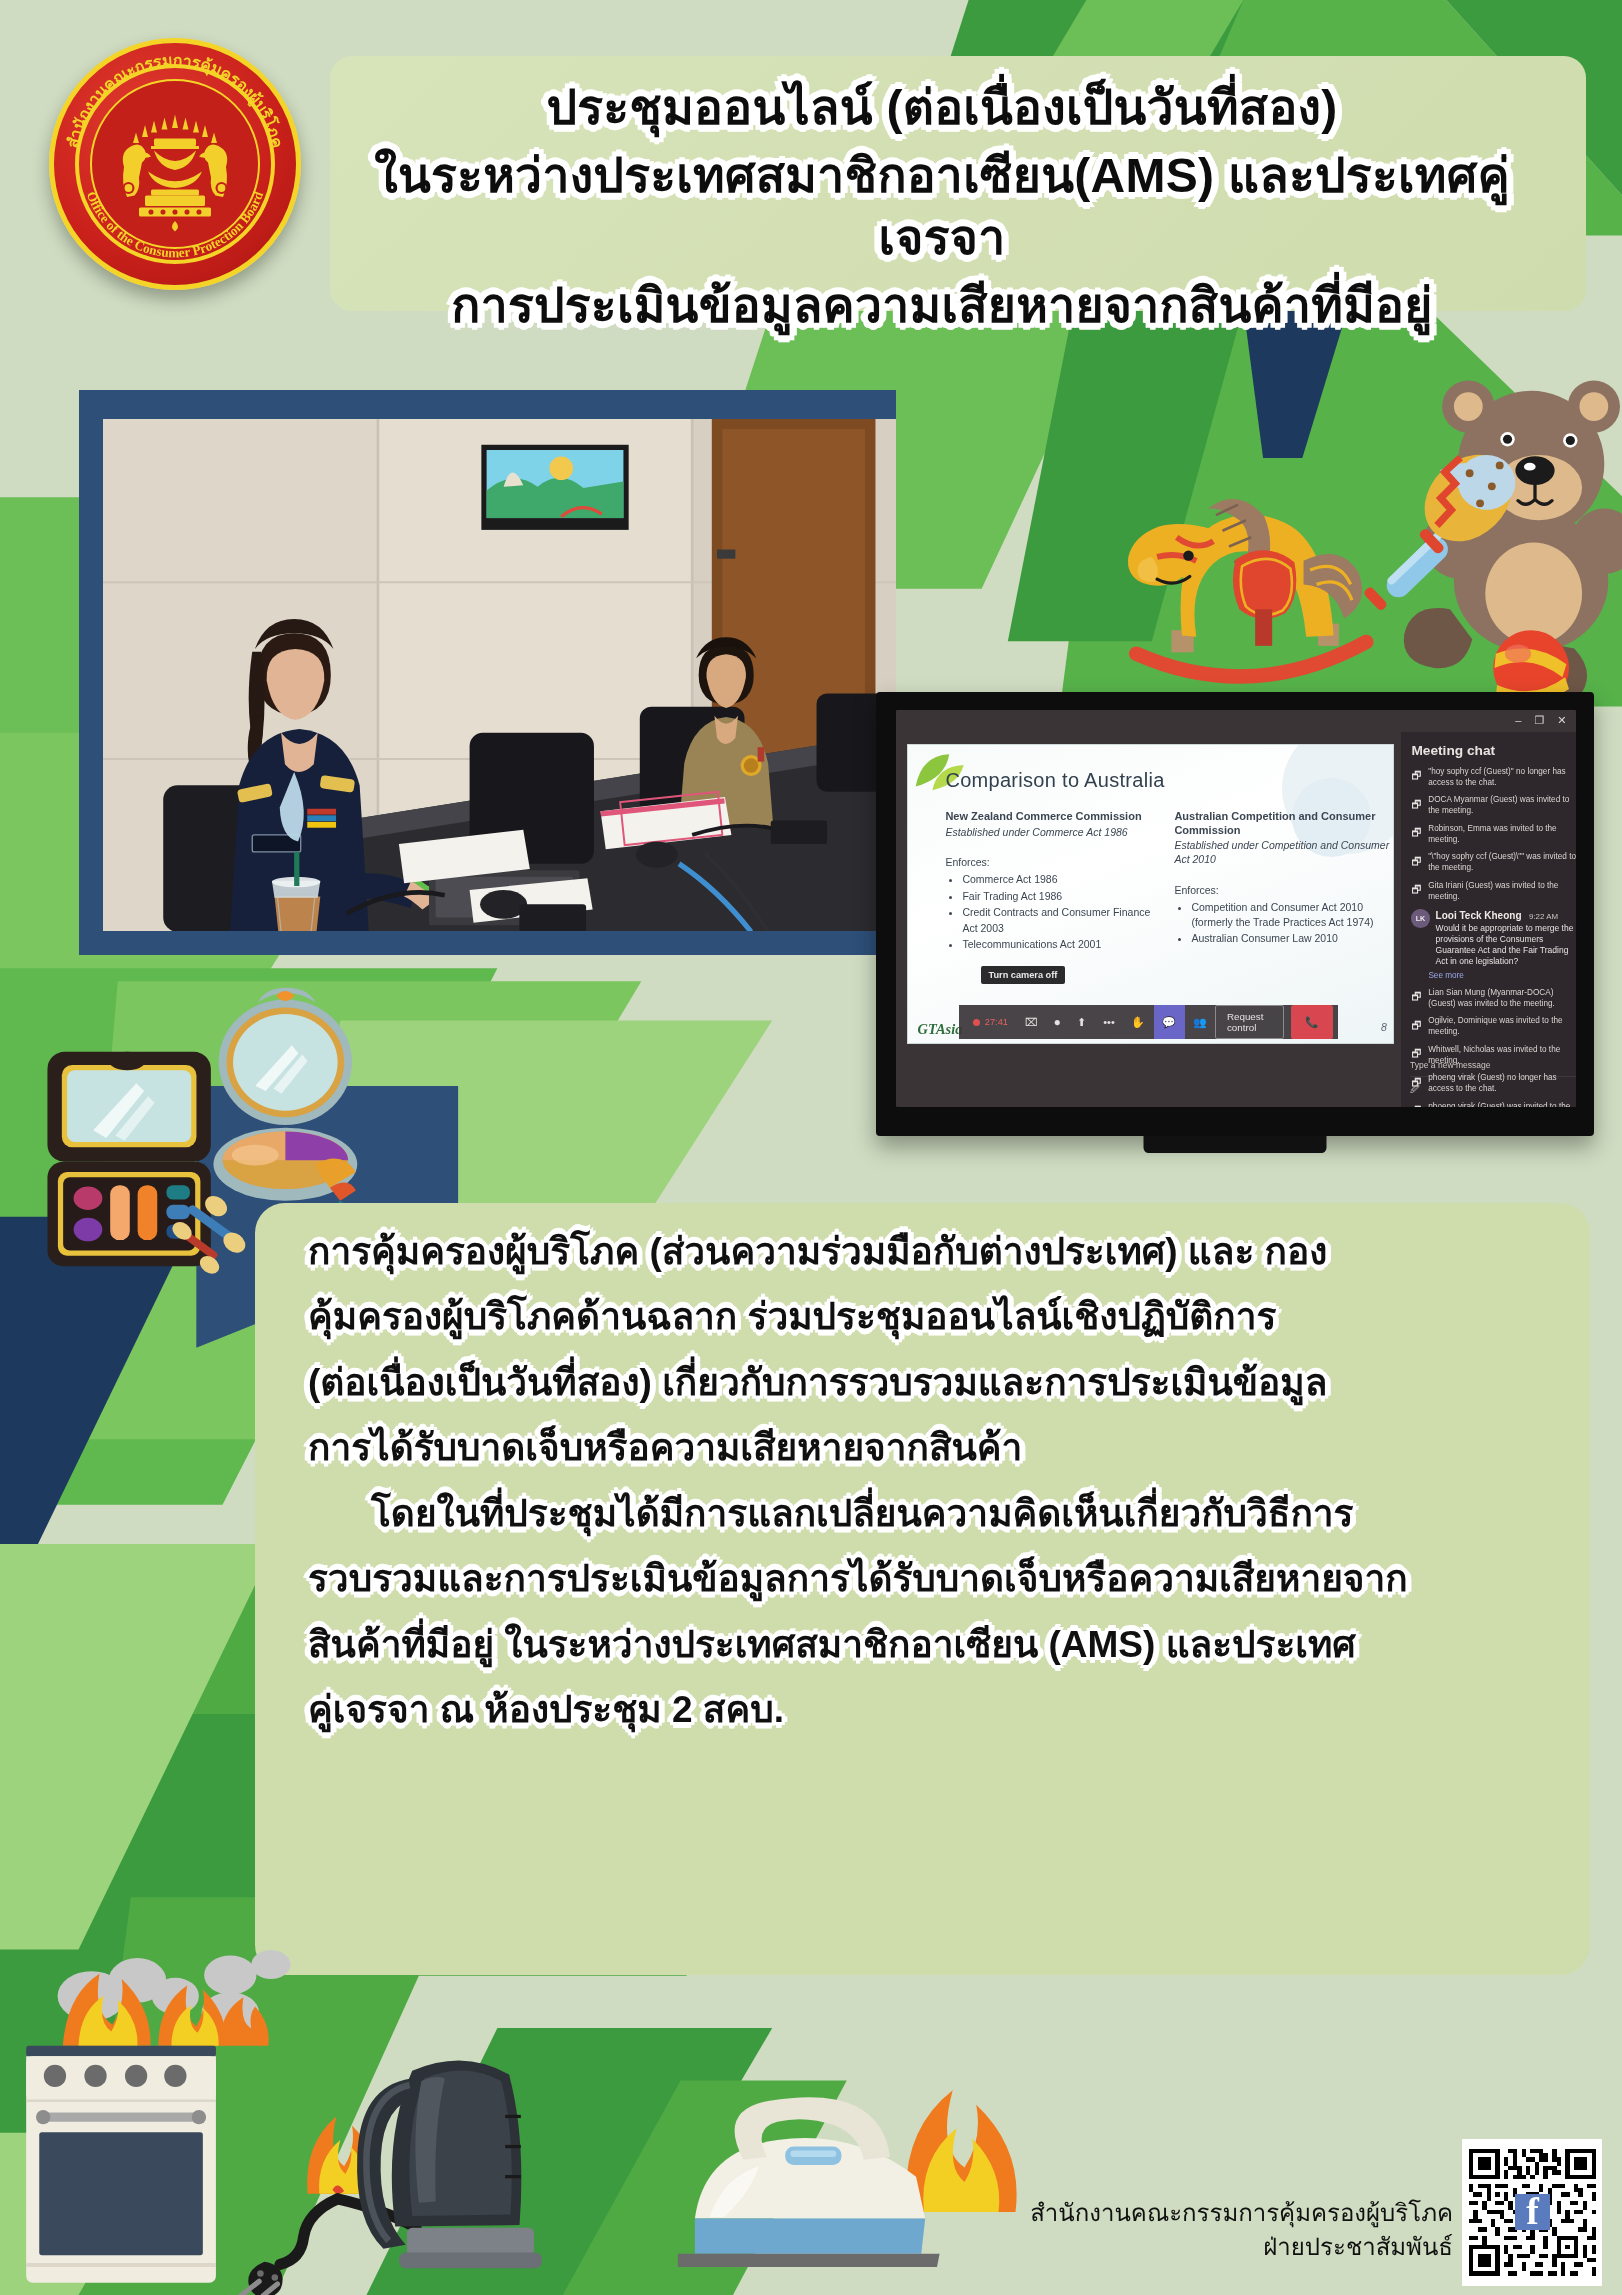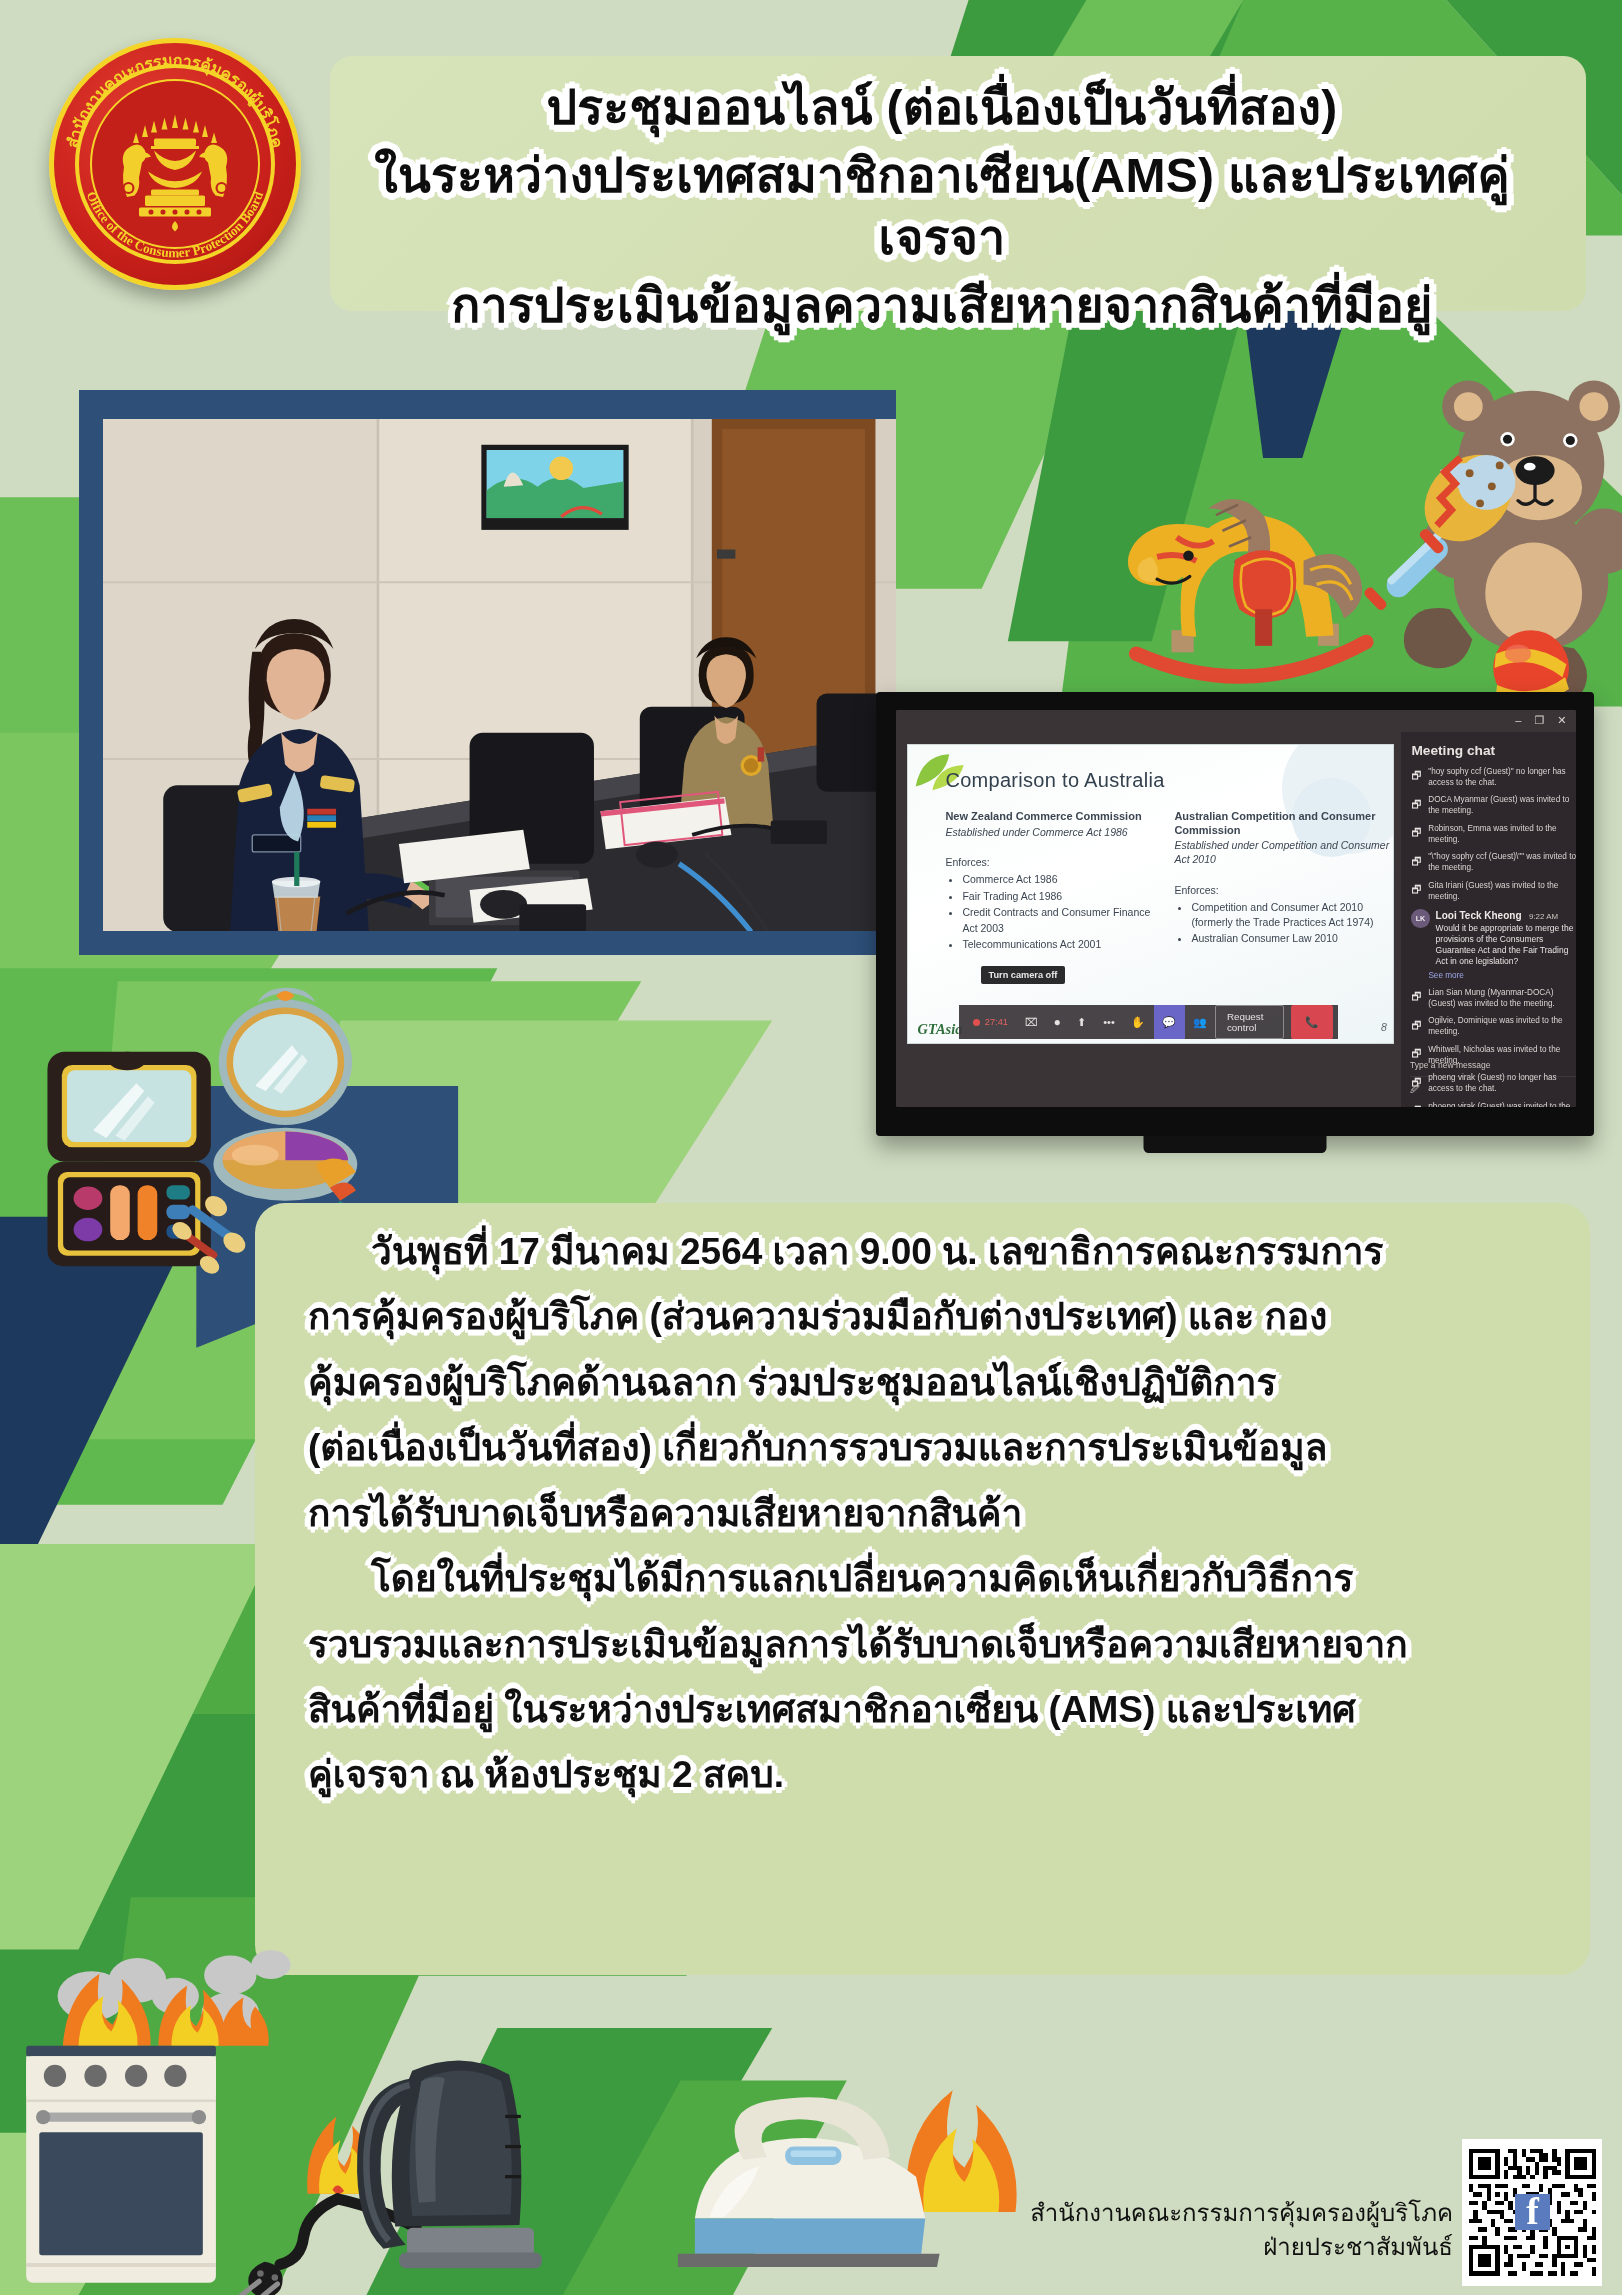--- a/index.html
+++ b/index.html
@@ -659,21 +659,20 @@
           <rect x="232" y="434" width="76" height="12" rx="6" fill="#b83a2a" transform="rotate(36 270 440)"></rect>
           <ellipse cx="248" cy="422" rx="16" ry="12" fill="#eccf7e" transform="rotate(36 248 422)"></ellipse>
           <ellipse cx="290" cy="474" rx="16" ry="12" fill="#eccf7e" transform="rotate(36 290 474)"></ellipse>
         </g>
       </g>
     </svg>
   </div>
 
   <div class="body-card"></div>
   <div class="body-text">
-    <p class="bline indent">วันพุธที่ 17 มีนาคม 2564 เวลา 9.00 น. เลขาธิการคณะกรรมการ</p>
     <p class="bline">การคุ้มครองผู้บริโภค (ส่วนความร่วมมือกับต่างประเทศ) และ กอง</p>
     <p class="bline">คุ้มครองผู้บริโภคด้านฉลาก ร่วมประชุมออนไลน์เชิงปฏิบัติการ</p>
     <p class="bline">(ต่อเนื่องเป็นวันที่สอง) เกี่ยวกับการรวบรวมและการประเมินข้อมูล</p>
     <p class="bline">การได้รับบาดเจ็บหรือความเสียหายจากสินค้า</p>
     <p class="bline indent">โดยในที่ประชุมได้มีการแลกเปลี่ยนความคิดเห็นเกี่ยวกับวิธีการ</p>
     <p class="bline">รวบรวมและการประเมินข้อมูลการได้รับบาดเจ็บหรือความเสียหายจาก</p>
     <p class="bline">สินค้าที่มีอยู่ ในระหว่างประเทศสมาชิกอาเซียน (AMS) และประเทศ</p>
     <p class="bline">คู่เจรจา ณ ห้องประชุม 2 สคบ.</p>
   </div>
 

